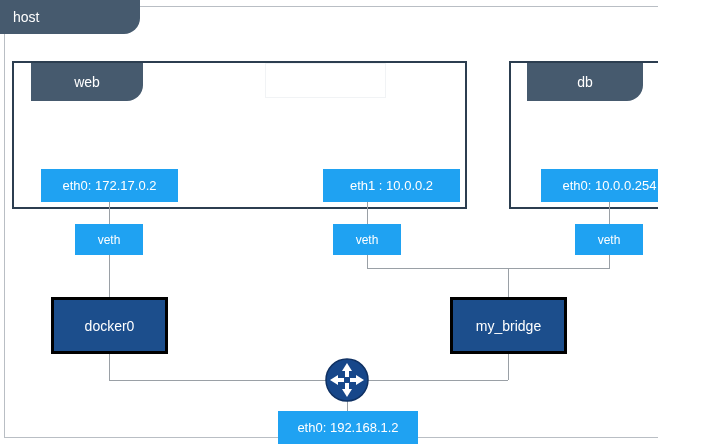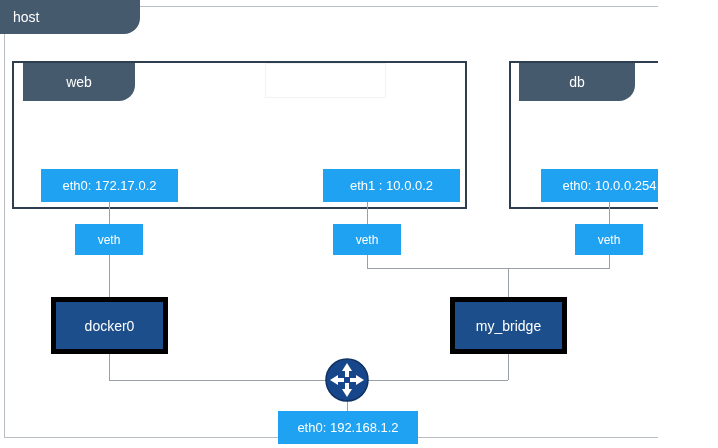--- a/index.html
+++ b/index.html
@@ -52,20 +52,21 @@
   }
   .container-tab {
     height: 38px;
     background: #465a6e;
     border-radius: 0 0 16px 0;
     color: #ffffff;
     font-size: 14px;
     display: flex;
     align-items: center;
     justify-content: center;
+    margin-left: 8px;
   }
   #box-web { left: 12px; top: 61px; width: 455px; height: 148px; }
   #box-web .container-tab { position: absolute; left: 9px; top: 0px; width: 112px; }
   #box-db  { left: 509px; top: 61px; width: 200px; height: 148px; }
   #box-db  .container-tab { position: absolute; left: 8px; top: 0px; width: 116px; }
 
   
   .ghost-rect {
     left: 265px;
     top: 63px;
@@ -98,21 +99,21 @@
     color: #ffffff;
     font-size: 12px;
     display: flex;
     align-items: center;
     justify-content: center;
   }
 
   
   .bridge-box {
     background: #1c4e8c;
-    border: 5px solid #000000;
+    border: 3px solid #000000;
     color: #ffffff;
     font-size: 14px;
     display: flex;
     align-items: center;
     justify-content: center;
   }
 
   
   .router-icon {
     left: 325px;

